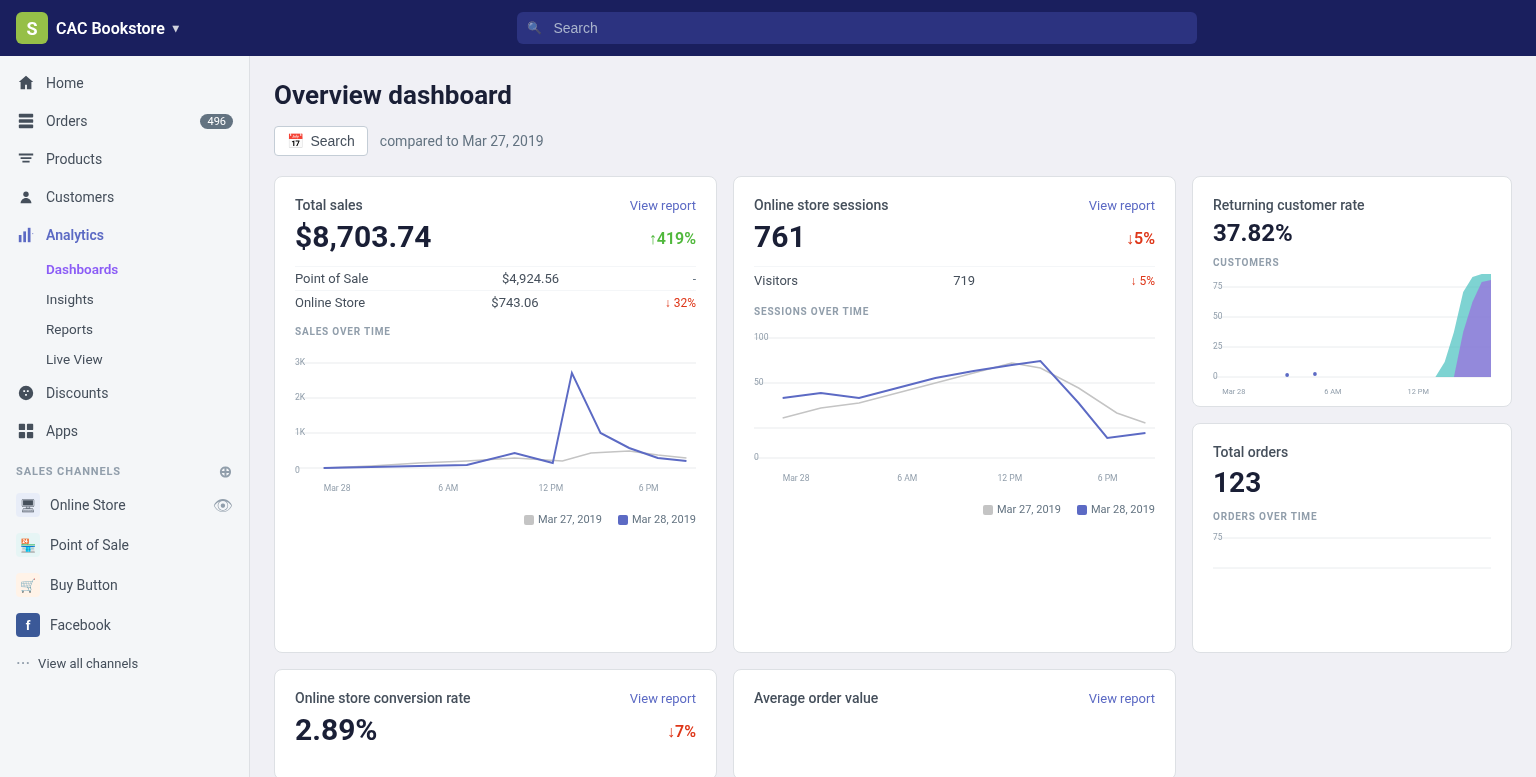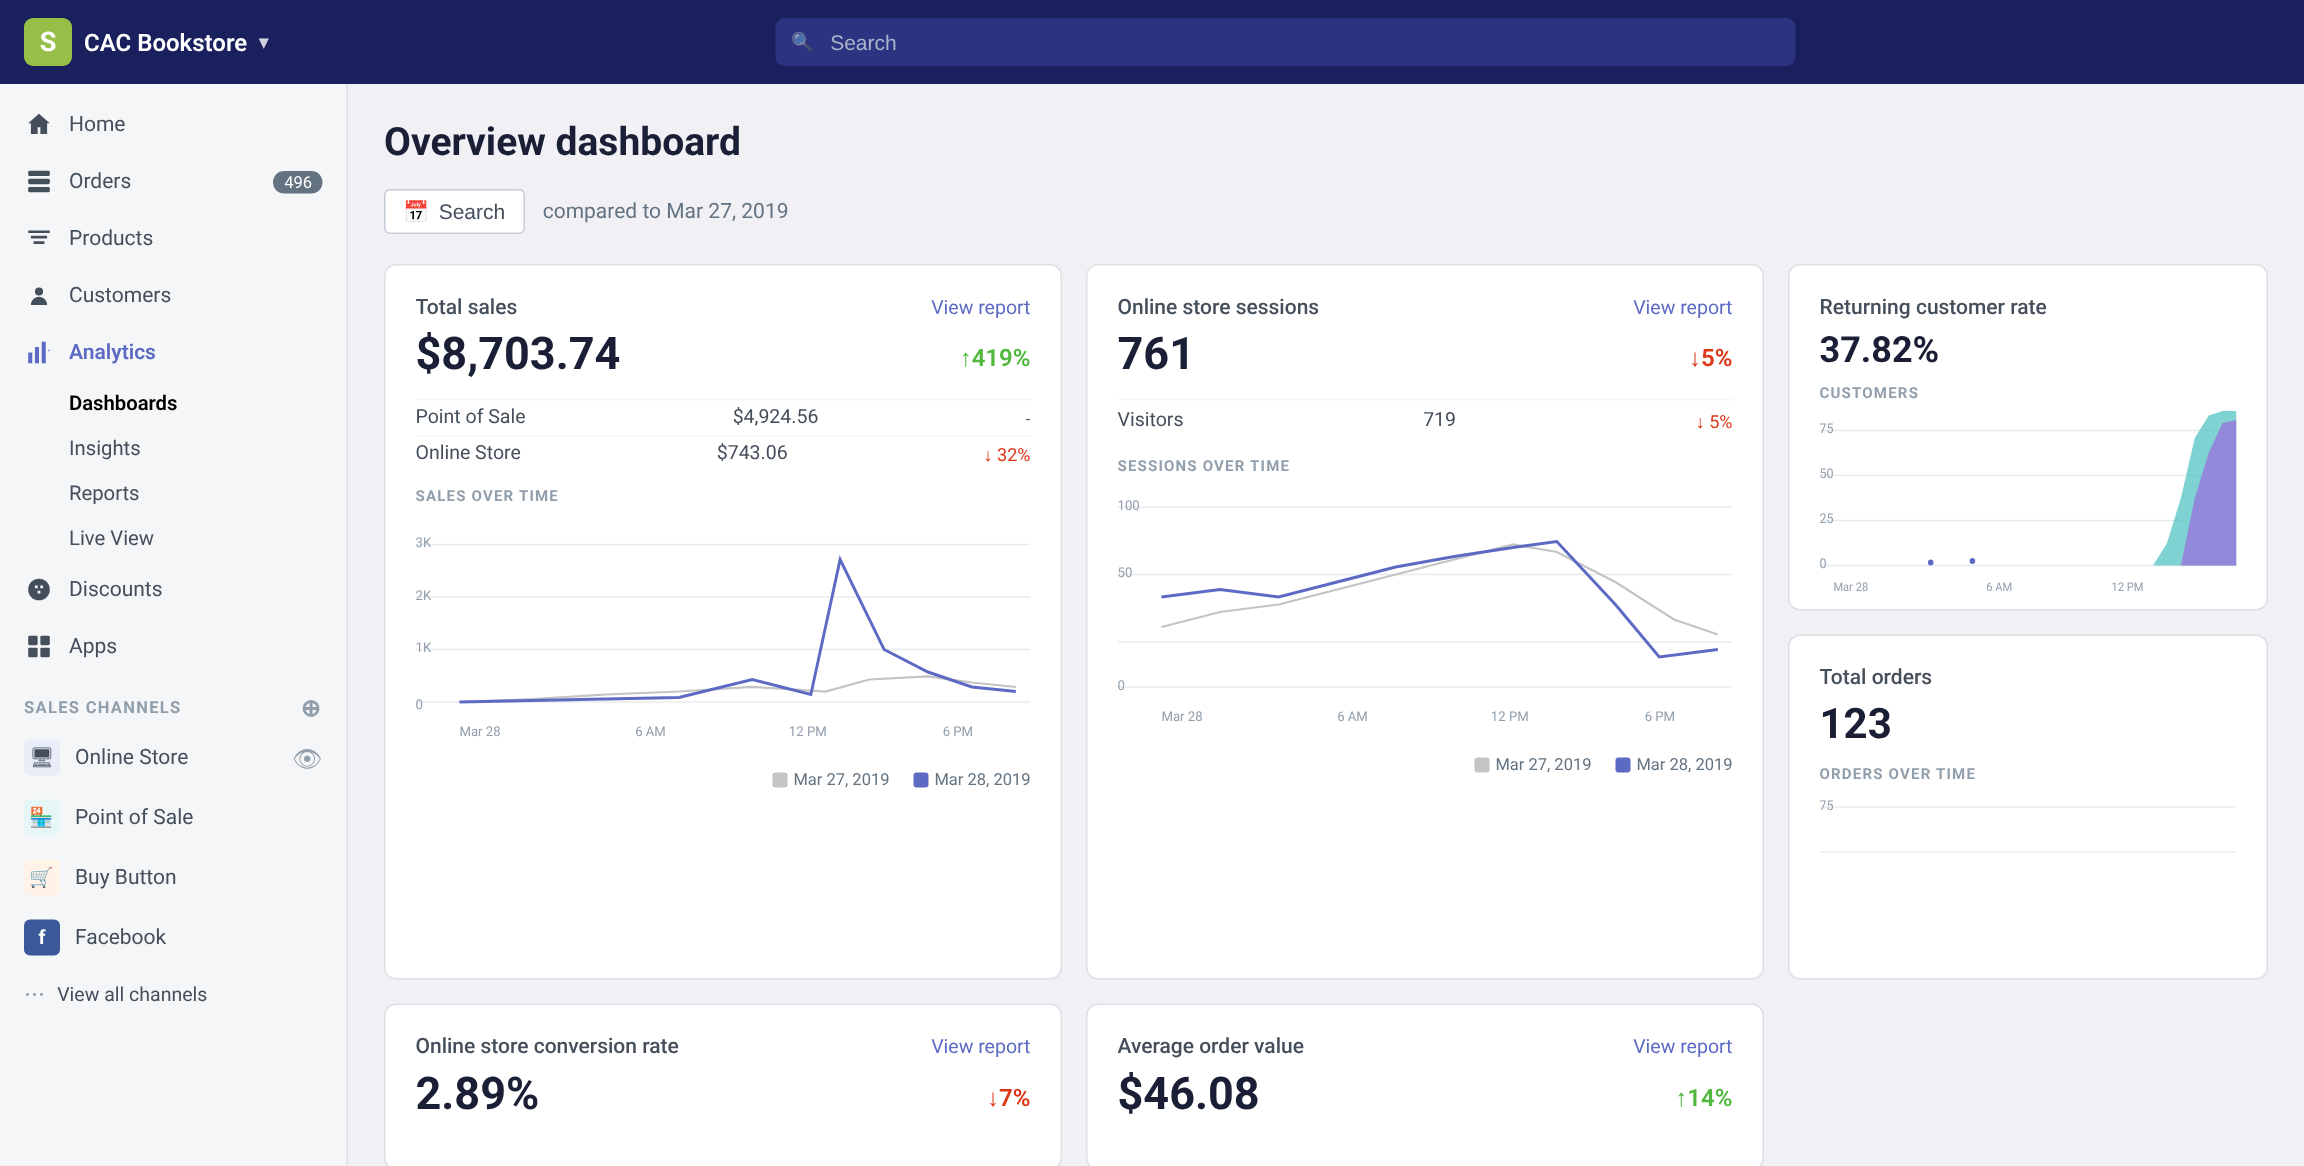--- a/index.html
+++ b/index.html
@@ -68,21 +68,21 @@
 
     
     .app-body {
       display: flex;
       flex: 1;
       overflow: hidden;
     }
 
     
     .sidebar {
-      width: 232px;
+      width: 250px;
       background: #f4f6f8;
       border-right: 1px solid #dde0e4;
       display: flex;
       flex-direction: column;
       overflow-y: auto;
       flex-shrink: 0;
       padding: 8px 0;
     }
     .sidebar-item {
       display: flex;
@@ -103,21 +103,21 @@
       border-radius: 10px;
       font-size: 11px;
       padding: 1px 7px;
     }
     .sidebar-sub-item {
       padding: 7px 16px 7px 46px;
       font-size: 13.5px;
       color: #454f5b;
       cursor: pointer;
     }
-    .sidebar-sub-item.active { color: #000000; font-weight: 600; }
+    .sidebar-sub-item.active { color: #8b5cf6; font-weight: 600; }
     .sidebar-section-label {
       font-size: 11px;
       font-weight: 700;
       color: #919eab;
       letter-spacing: 0.08em;
       padding: 12px 16px 4px;
       display: flex;
       align-items: center;
       justify-content: space-between;
     }
@@ -546,23 +546,17 @@
             <span class="arrow-down"></span><span>7%</span>
           </span>
         </div>
       </div>
 
       <div class="card">
         <div class="card-header">
           <span class="card-title">Average order value</span>
           <a class="view-report">View report</a>
         </div>
-        <div class="main-value-row">
-          <span class="card-value">$46.08</span>
-          <span class="card-change-positive">
-            <span class="arrow-up"></span><span>14%</span>
-          </span>
-        </div>
       </div>
 
     </div>
   </main>
 </div>
 
 </body></html>

